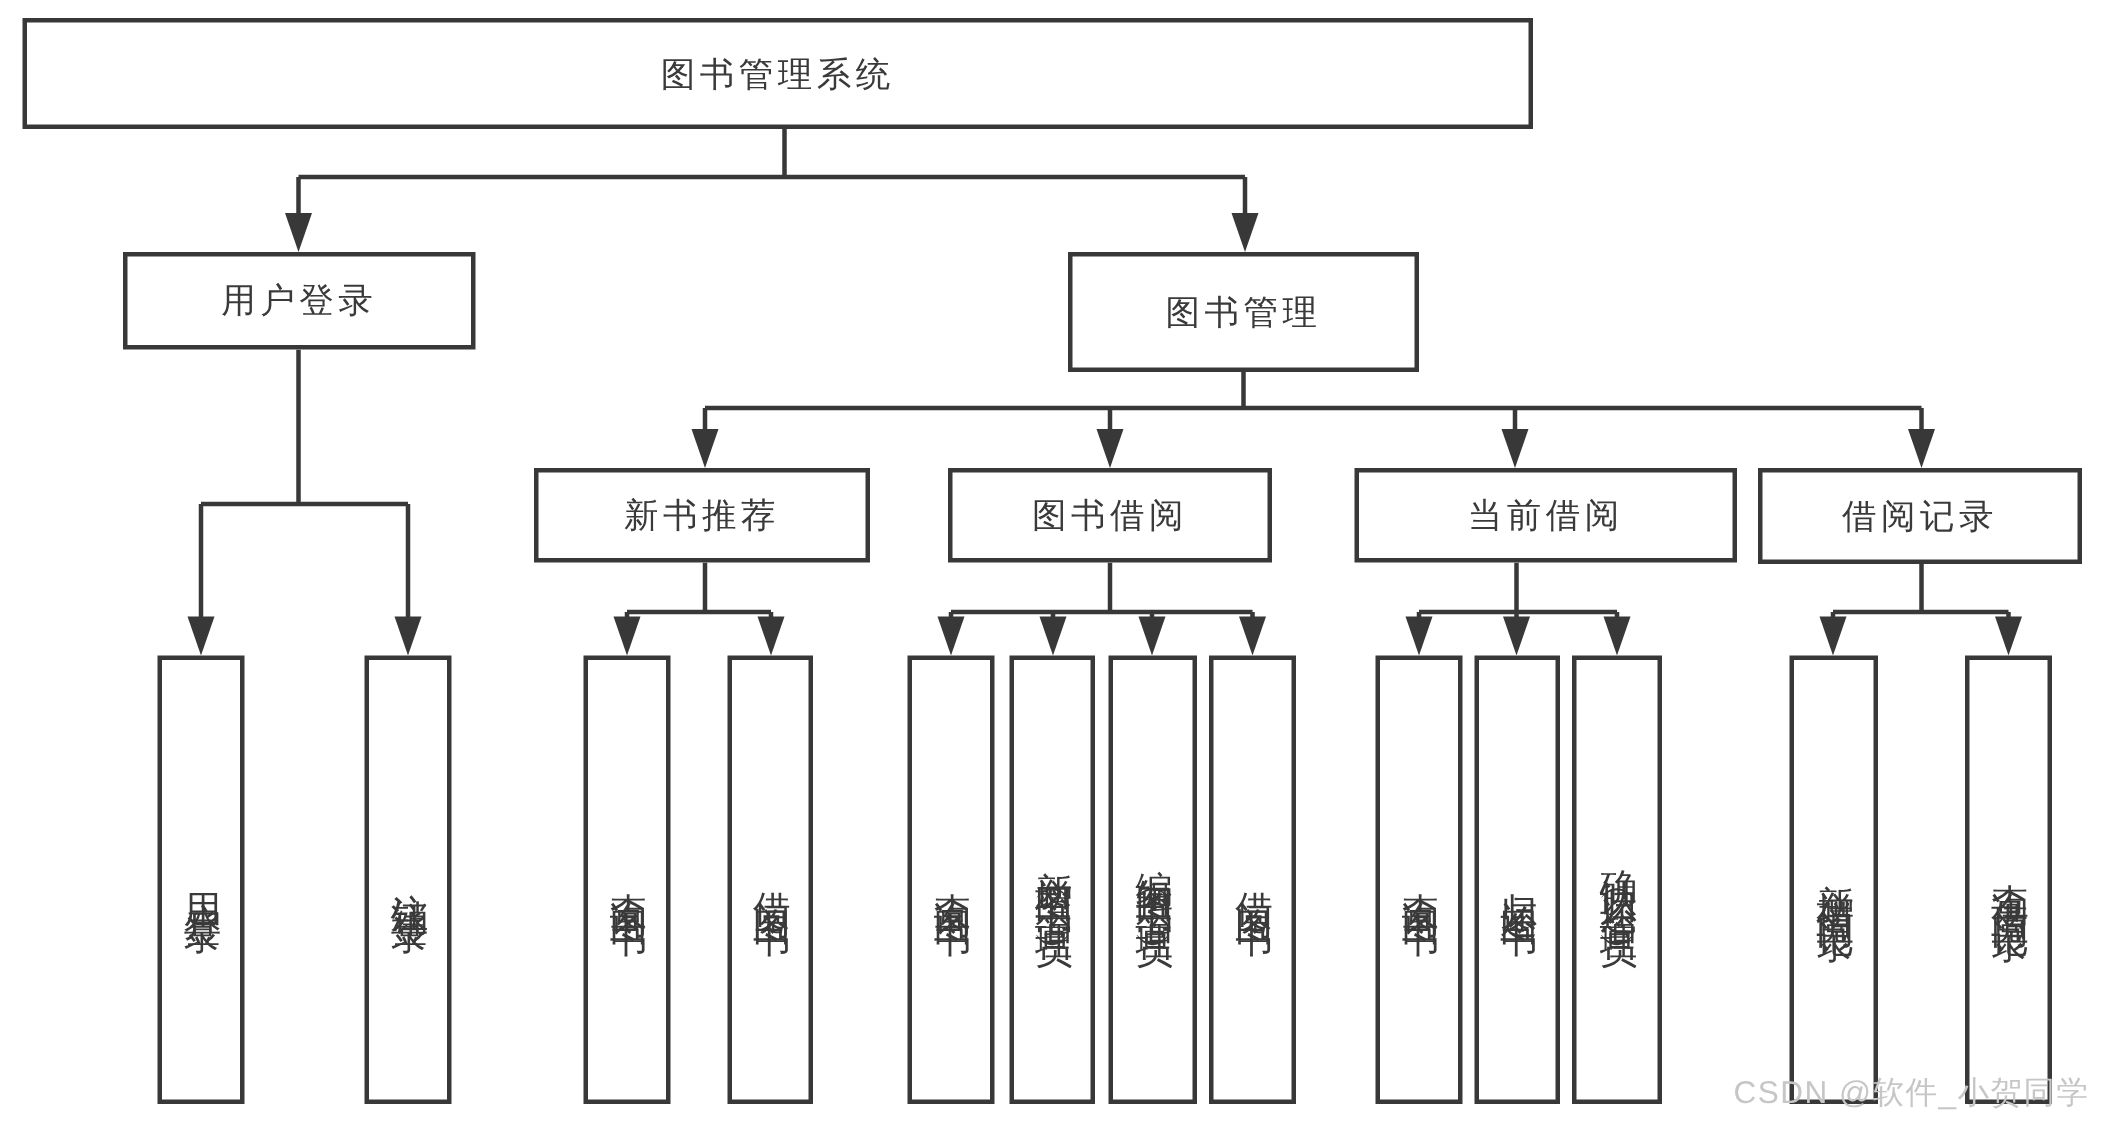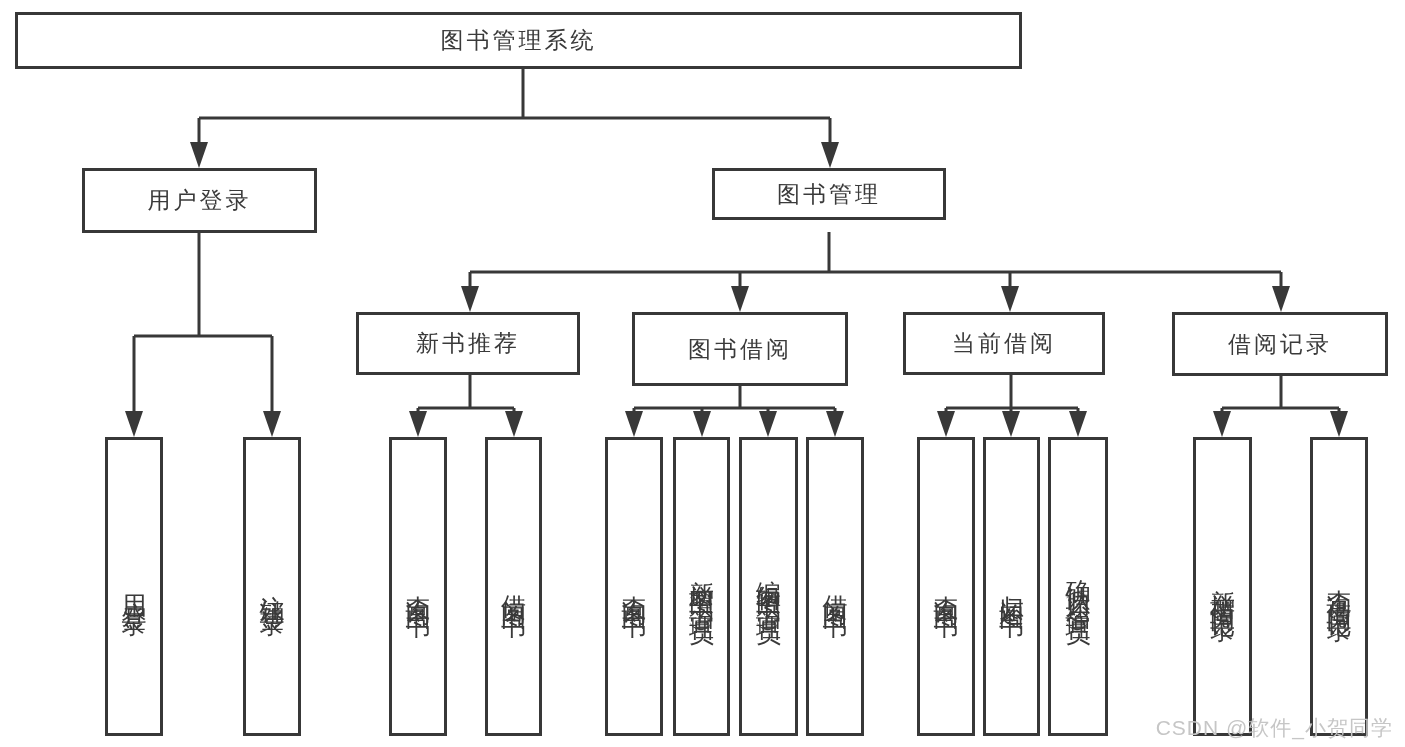--- a/index.html
+++ b/index.html
@@ -55,38 +55,38 @@
       <polygon class="ahead" points="768,437 759,411 777,411"></polygon>
       <polygon class="ahead" points="835,437 826,411 844,411"></polygon>
       <polygon class="ahead" points="946,437 937,411 955,411"></polygon>
       <polygon class="ahead" points="1011,437 1002,411 1020,411"></polygon>
       <polygon class="ahead" points="1078,437 1069,411 1087,411"></polygon>
       <polygon class="ahead" points="1222,437 1213,411 1231,411"></polygon>
       <polygon class="ahead" points="1339,437 1330,411 1348,411"></polygon>
     </g>
   </svg>
 
-  <div class="box" style="left:15px;top:12px;width:1007px;height:57px">
+  <div class="box" style="left:15px;top:12px;width:1007px;height:74px">
     <span class="hlabel">图书管理系统</span>
   </div>
 
   <div class="box" style="left:82px;top:168px;width:235px;height:65px">
     <span class="hlabel">用户登录</span>
   </div>
-  <div class="box" style="left:712px;top:168px;width:234px;height:52px">
+  <div class="box" style="left:712px;top:168px;width:234px;height:80px">
     <span class="hlabel">图书管理</span>
   </div>
 
   <div class="box" style="left:356px;top:312px;width:224px;height:63px">
     <span class="hlabel">新书推荐</span>
   </div>
-  <div class="box" style="left:632px;top:312px;width:216px;height:74px">
+  <div class="box" style="left:632px;top:312px;width:216px;height:63px">
     <span class="hlabel">图书借阅</span>
   </div>
-  <div class="box" style="left:903px;top:312px;width:202px;height:63px">
+  <div class="box" style="left:903px;top:312px;width:255px;height:63px">
     <span class="hlabel">当前借阅</span>
   </div>
   <div class="box" style="left:1172px;top:312px;width:216px;height:64px">
     <span class="hlabel">借阅记录</span>
   </div>
 
   <div class="box" style="left:105px;top:437px;width:58px;height:299px">
     <span class="vlabel">用户登录</span>
   </div>
   <div class="box" style="left:243px;top:437px;width:58px;height:299px">

